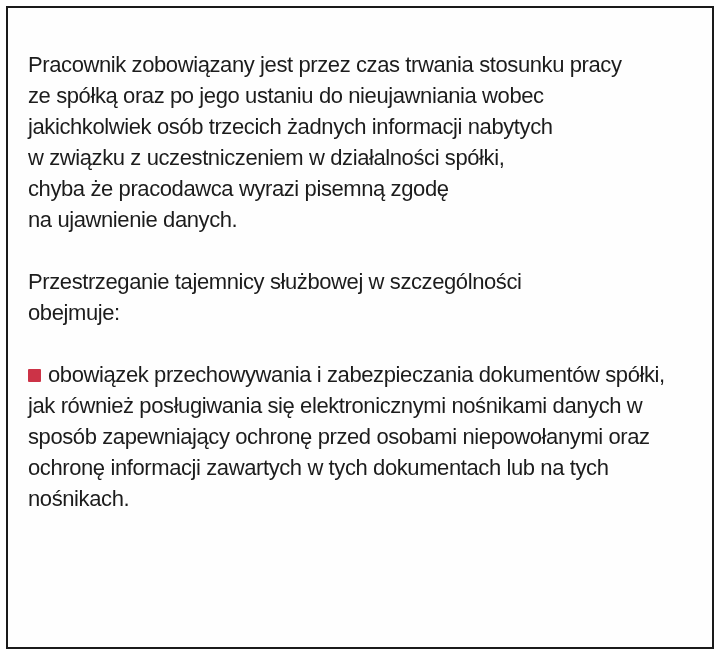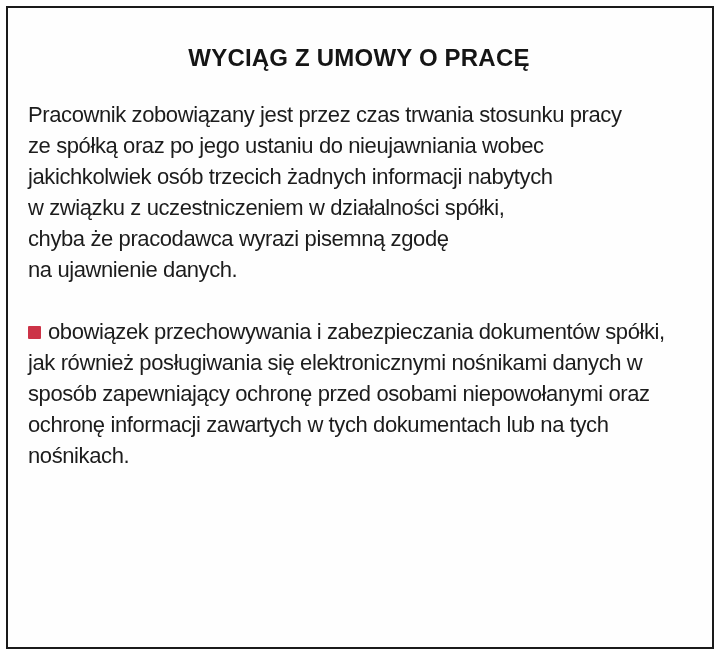--- a/index.html
+++ b/index.html
@@ -60,31 +60,34 @@
     transform: translateY(0px);
     border-radius: 1px;
   }
 </style>
 </head>
 <body>
 
 <div class="canvas">
   <div class="frame">
 
-    <h1 class="doc-title">WYCIĄG Z UMOWY O PRACĘ</h1>
 
     <p class="para first">
       <span class="lines">Pracownik zobowiązany jest przez czas trwania stosunku pracy
 ze spółką oraz po jego ustaniu do nieujawniania wobec
 jakichkolwiek osób trzecich żadnych informacji nabytych
 w związku z uczestniczeniem w działalności spółki,
 chyba że pracodawca wyrazi pisemną zgodę
 na ujawnienie danych.</span>
     </p>
 
+    <p class="para">
+      <span class="lines">Przestrzeganie tajemnicy służbowej w szczególności
+obejmuje:</span>
+    </p>
 
 
     <p class="para">
       <span class="bullet-square" style="background-color: rgb(204, 51, 71);"></span><span class="lines">obowiązek przechowywania i zabezpieczania dokumentów spółki,
 jak również posługiwania się elektronicznymi nośnikami danych w
 sposób zapewniający ochronę przed osobami niepowołanymi oraz
 ochronę informacji zawartych w tych dokumentach lub na tych
 nośnikach.</span>
     </p>
 

